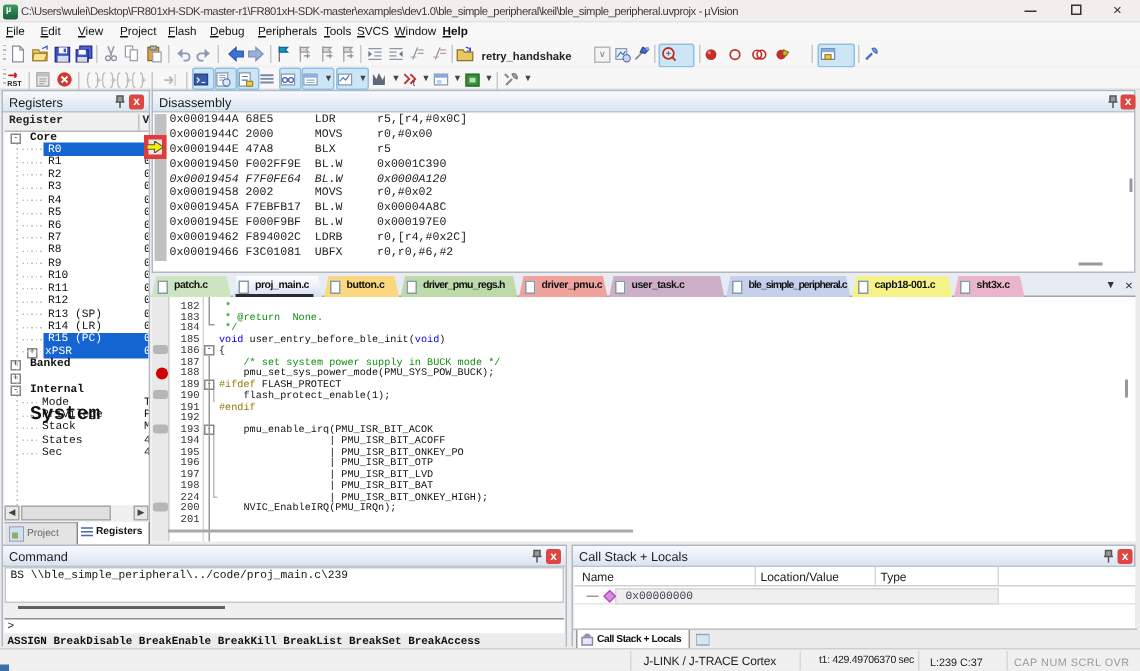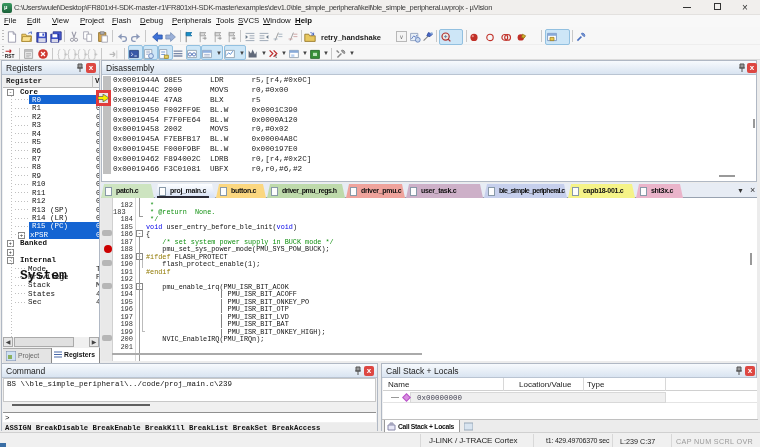--- a/index.html
+++ b/index.html
@@ -419,21 +419,21 @@
 <svg class="pin" style="left:636px;" width="8" height="10" viewBox="0 0 8 10">
         <path d="M2 1h4v4H2zM1 5h6M4 5v4" stroke="#555" fill="#999"></path>
       </svg>
 <div class="pclose" style="left:645px;">x</div>
     </div>
 <div class="abs" style="left:1px;top:15px;width:8px;height:98px;background:#c0c0c0;"></div>
 <div class="trow mono" style="left:11px;top:15.3px;font-size:7.7px;color:#222;">0x0001944A 68E5      LDR      r5,[r4,#0x0C]</div>
 <div class="trow mono" style="left:11px;top:25.1px;font-size:7.7px;color:#222;">0x0001944C 2000      MOVS     r0,#0x00</div>
 <div class="trow mono" style="left:11px;top:34.9px;font-size:7.7px;color:#222;">0x0001944E 47A8      BLX      r5</div>
 <div class="trow mono" style="left:11px;top:44.7px;font-size:7.7px;color:#222;font-family:Liberation Mono, monospace;">0x00019450 F002FF9E  BL.W     0x0001C390</div>
-<div class="trow mono" style="left:11px;top:54.5px;font-size:7.7px;color:#222;">0x00019454 F7F0FE64  BL.W     0x0000A120</div>
+<div class="trow mono" style="left:11px;top:54.5px;font-size:7.7px;color:#222;font-style:italic;">0x00019454 F7F0FE64  BL.W     0x0000A120</div>
 <div class="trow mono" style="left:11px;top:64.3px;font-size:7.7px;color:#222;">0x00019458 2002      MOVS     r0,#0x02</div>
 <div class="trow mono" style="left:11px;top:74.1px;font-size:7.7px;color:#222;">0x0001945A F7EBFB17  BL.W     0x00004A8C</div>
 <div class="trow mono" style="left:11px;top:83.9px;font-size:7.7px;color:#222;">0x0001945E F000F9BF  BL.W     0x000197E0</div>
 <div class="trow mono" style="left:11px;top:93.7px;font-size:7.7px;color:#222;">0x00019462 F894002C  LDRB     r0,[r4,#0x2C]</div>
 <div class="trow mono" style="left:11px;top:103.5px;font-size:7.7px;color:#222;">0x00019466 F3C01081  UBFX     r0,r0,#6,#2</div>
 <div class="abs" style="left:-6px;top:29px;width:15px;height:16px;border:3px solid #e23b3b;background:#e8e8e8;"></div>
 <svg class="abs" style="left:-4px;top:33px;" width="11" height="8" viewBox="0 0 11 8">
       <path d="M0 2.5h5V0l6 4-6 4V5.5H0z" fill="#f8f000" stroke="#555" stroke-width="0.7"></path>
     </svg>
 <div class="abs" style="left:651px;top:58px;width:2px;height:9px;background:#999;"></div>
@@ -477,21 +477,21 @@
       <div class="ti"></div>
       <div class="tt" style="letter-spacing:-0.3px;">sht3x.c</div>
     </div>
 <div class="abs" style="left:636px;top:4px;font-size:7px;color:#333;">▼</div>
 <div class="abs" style="left:649px;top:2px;font-size:9px;color:#333;">×</div>
 </div>
 <div class="abs" style="left:101px;top:198px;width:656px;height:163px;background:#fff;overflow:hidden;">
 <div class="abs" style="left:0;top:0;width:12px;height:163px;background:#e9e9e9;border-right:1px solid #d0d0d0;"></div>
 <div class="abs mono" style="left:12px;top:2.5px;width:20px;text-align:right;font-size:7px;color:#333;">182</div>
 <div class="trow mono" style="left:45px;top:2.5px;font-size:6.8px;color:#129112;"> *</div>
-<div class="abs mono" style="left:12px;top:9.98px;width:20px;font-size:7px;color:#333;">183</div>
+<div class="abs mono" style="left:12px;top:9.98px;width:20px;text-align:right;font-size:7px;color:#333;">183</div>
 <div class="trow mono" style="left:45px;top:9.98px;font-size:6.8px;color:#129112;"> * @return  None.</div>
 <div class="abs mono" style="left:12px;top:17.46px;width:20px;text-align:right;font-size:7px;color:#333;">184</div>
 <div class="trow mono" style="left:45px;top:17.46px;font-size:6.8px;color:#129112;"> */</div>
 <div class="abs mono" style="left:12px;top:24.94px;width:20px;text-align:right;font-size:7px;color:#333;">185</div>
 <div class="trow mono" style="left:45px;top:24.94px;font-size:6.8px;"><span style="color:#0000e8">void</span><span style="color:#111111"> user_entry_before_ble_init(</span><span style="color:#0000e8">void</span><span style="color:#111111">)</span></div>
 <div class="abs mono" style="left:12px;top:32.42px;width:20px;text-align:right;font-size:7px;color:#333;">186</div>
 <div class="trow mono" style="left:45px;top:32.42px;font-size:6.8px;color:#111111;">{</div>
 <div class="abs mono" style="left:12px;top:39.9px;width:20px;text-align:right;font-size:7px;color:#333;">187</div>
 <div class="trow mono" style="left:45px;top:39.9px;font-size:6.8px;color:#129112;">    /* set system power supply in BUCK mode */</div>
 <div class="abs mono" style="left:12px;top:47.38px;width:20px;text-align:right;font-size:7px;color:#333;">188</div>
@@ -509,21 +509,21 @@
 <div class="abs mono" style="left:12px;top:92.26px;width:20px;text-align:right;font-size:7px;color:#333;">194</div>
 <div class="trow mono" style="left:45px;top:92.26px;font-size:6.8px;color:#111111;">                  | PMU_ISR_BIT_ACOFF</div>
 <div class="abs mono" style="left:12px;top:99.74px;width:20px;text-align:right;font-size:7px;color:#333;">195</div>
 <div class="trow mono" style="left:45px;top:99.74px;font-size:6.8px;color:#111111;">                  | PMU_ISR_BIT_ONKEY_PO</div>
 <div class="abs mono" style="left:12px;top:107.22px;width:20px;text-align:right;font-size:7px;color:#333;">196</div>
 <div class="trow mono" style="left:45px;top:107.22px;font-size:6.8px;color:#111111;">                  | PMU_ISR_BIT_OTP</div>
 <div class="abs mono" style="left:12px;top:114.7px;width:20px;text-align:right;font-size:7px;color:#333;">197</div>
 <div class="trow mono" style="left:45px;top:114.7px;font-size:6.8px;color:#111111;">                  | PMU_ISR_BIT_LVD</div>
 <div class="abs mono" style="left:12px;top:122.18px;width:20px;text-align:right;font-size:7px;color:#333;">198</div>
 <div class="trow mono" style="left:45px;top:122.18px;font-size:6.8px;color:#111111;">                  | PMU_ISR_BIT_BAT</div>
-<div class="abs mono" style="left:12px;top:129.66px;width:20px;text-align:right;font-size:7px;color:#333;">199</div>
+<div class="abs mono" style="left:12px;top:129.66px;width:20px;text-align:right;font-size:7px;color:#333;">224</div>
 <div class="trow mono" style="left:45px;top:129.66px;font-size:6.8px;color:#111111;">                  | PMU_ISR_BIT_ONKEY_HIGH);</div>
 <div class="abs mono" style="left:12px;top:137.14px;width:20px;text-align:right;font-size:7px;color:#333;">200</div>
 <div class="trow mono" style="left:45px;top:137.14px;font-size:6.8px;color:#111111;">    NVIC_EnableIRQ(PMU_IRQn);</div>
 <div class="abs mono" style="left:12px;top:144.62px;width:20px;text-align:right;font-size:7px;color:#333;">201</div>
 <div class="trow mono" style="left:45px;top:144.62px;font-size:6.8px;color:#111111;"></div>
 <div class="abs" style="left:1px;top:32.4px;width:10px;height:6px;background:#b6b6b6;border-radius:2px;"></div>
 <div class="abs" style="left:1px;top:62.3px;width:10px;height:6px;background:#b6b6b6;border-radius:2px;"></div>
 <div class="abs" style="left:1px;top:84.8px;width:10px;height:6px;background:#b6b6b6;border-radius:2px;"></div>
 <div class="abs" style="left:1px;top:137.1px;width:10px;height:6px;background:#b6b6b6;border-radius:2px;"></div>
 <div class="abs" style="left:3px;top:46.9px;width:8px;height:8px;border-radius:50%;background:#cc0000;"></div>
@@ -563,21 +563,21 @@
 <div class="ptitle">
       <span>Call Stack + Locals</span>
 <svg class="pin" style="left:353px;" width="8" height="10" viewBox="0 0 8 10">
         <path d="M2 1h4v4H2zM1 5h6M4 5v4" stroke="#555" fill="#999"></path>
       </svg>
 <div class="pclose" style="left:363px;">x</div>
     </div>
 <div class="abs" style="left:1px;top:14px;width:374px;height:41px;background:#fff;">
  <div class="abs" style="left:0;top:0;width:374px;height:13px;background:#fff;border-bottom:1px solid #d0d0d0;">
   <div class="abs" style="left:5px;top:2px;font-size:8px;color:#222;">Name</div>
-  <div class="abs" style="left:136px;top:2px;font-size:8px;color:#222;">Location/Value</div>
+  <div class="abs" style="left:124px;top:2px;font-size:8px;color:#222;">Location/Value</div>
   <div class="abs" style="left:204px;top:2px;font-size:8px;color:#222;">Type</div>
   <div class="abs" style="left:120px;top:0;width:1px;height:13px;background:#d8d8d8;"></div>
   <div class="abs" style="left:200px;top:0;width:1px;height:13px;background:#d8d8d8;"></div>
   <div class="abs" style="left:282px;top:0;width:1px;height:13px;background:#d8d8d8;"></div>
  </div>
  <div class="abs" style="left:0;top:14px;width:374px;height:11px;border-bottom:1px solid #e4e4e4;">
   <div class="abs" style="left:27px;top:0;width:256px;height:11px;background:#efefef;border:1px solid #d8d8d8;"></div>
   <div class="abs" style="left:8px;top:5px;width:8px;height:1px;background:#999;"></div>
   <svg class="abs" style="left:19px;top:1px;" width="9" height="9" viewBox="0 0 9 9">
           <path d="M4.5 0L9 4.5 4.5 9 0 4.5z" fill="#b84fc8"></path>

